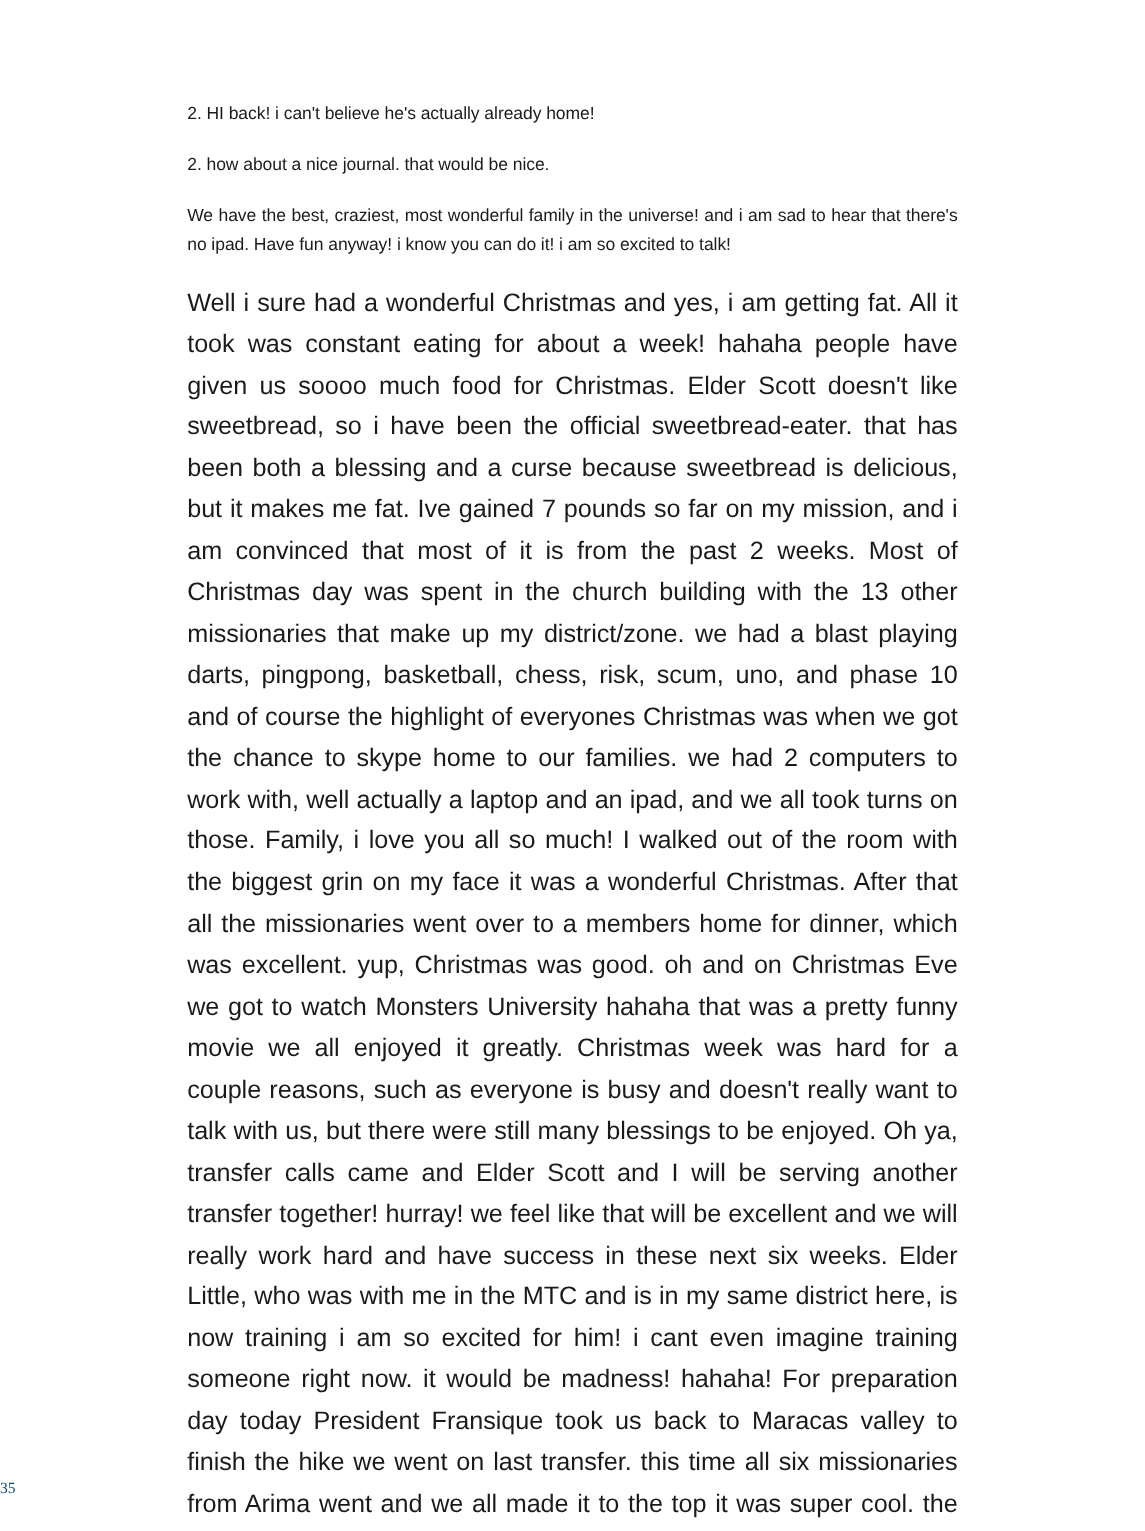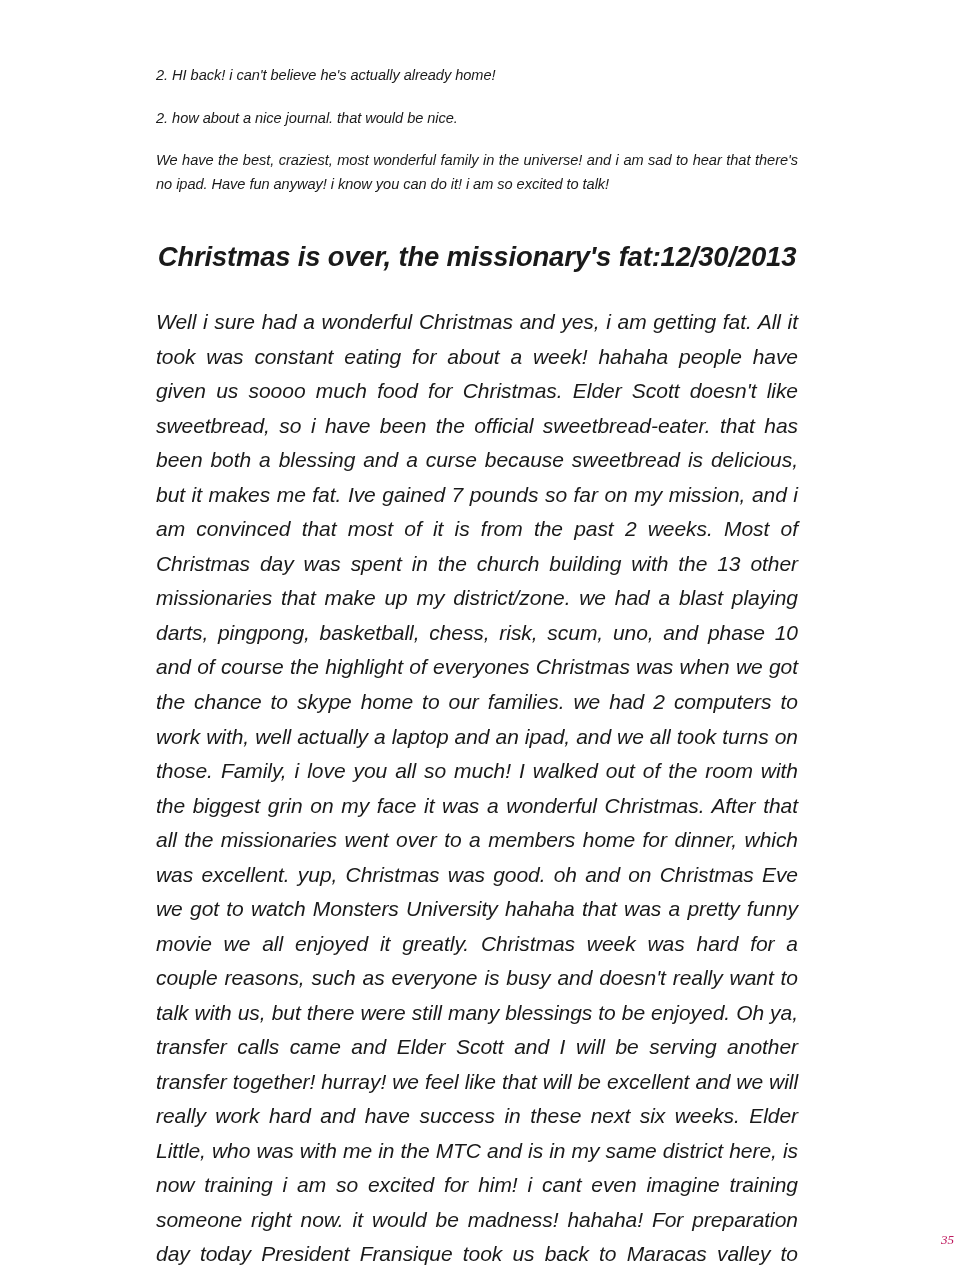--- a/index.html
+++ b/index.html
@@ -12,22 +12,21 @@
     background: #ffffff;
     font-family: "Liberation Sans", sans-serif;
     color: #1a1a1a;
     -webkit-font-smoothing: antialiased;
   }
   .page {
     position: relative;
     width: 954px;
     height: 1276px;
     box-sizing: border-box;
-    padding: 64px 156px 0 156px;
-    font-style: italic;
+    padding: 84px 156px 0 156px;
   }
   .content {
     width: 642px;
   }
   .para {
     font-size: 14.6px;
     line-height: 1.62;
     text-align: justify;
     margin: 0 0 19px 0;
     letter-spacing: -0.05px;
@@ -48,38 +47,37 @@
     line-height: 1.645;
     text-align: justify;
     margin: 0;
     letter-spacing: -0.05px;
   }
   .page-number {
     position: absolute;
     left: 0;
     right: 0;
     bottom: 28px;
-    text-align: right;
+    text-align: left;
     font-family: "Liberation Serif", serif;
     font-size: 13px;
-    color: #be185d;
+    color: #0c4a6e;
   }
 </style>
 </head>
 <body>
 
 <div class="page">
   <div class="content">
 
     <p class="para short">2. HI back! i can't believe he's actually already home!</p>
 
     <p class="para short">2. how about a nice journal. that would be nice.</p>
 
     <p class="para">We have the best, craziest, most wonderful family in the universe! and i am sad to hear that there's no ipad. Have fun anyway! i know you can do it! i am so excited to talk!</p>
 
-    <h1 class="entry-title">Christmas is over, the missionary's fat:12/30/2013</h1>
 
     <p class="body-text">Well i sure had a wonderful Christmas and yes, i am getting fat. All it took was constant eating for about a week! hahaha people have given us soooo much food for Christmas. Elder Scott doesn't like sweetbread, so i have been the official sweetbread-eater. that has been both a blessing and a curse because sweetbread is delicious, but it makes me fat. Ive gained 7 pounds so far on my mission, and i am convinced that most of it is from the past 2 weeks. Most of Christmas day was spent in the church building with the 13 other missionaries that make up my district/zone. we had a blast playing darts, pingpong, basketball, chess, risk, scum, uno, and phase 10 and of course the highlight of everyones Christmas was when we got the chance to skype home to our families. we had 2 computers to work with, well actually a laptop and an ipad, and we all took turns on those. Family, i love you all so much! I walked out of the room with the biggest grin on my face it was a wonderful Christmas. After that all the missionaries went over to a members home for dinner, which was excellent. yup, Christmas was good. oh and on Christmas Eve we got to watch Monsters University hahaha that was a pretty funny movie we all enjoyed it greatly. Christmas week was hard for a couple reasons, such as everyone is busy and doesn't really want to talk with us, but there were still many blessings to be enjoyed. Oh ya, transfer calls came and Elder Scott and I will be serving another transfer together! hurray! we feel like that will be excellent and we will really work hard and have success in these next six weeks. Elder Little, who was with me in the MTC and is in my same district here, is now training i am so excited for him! i cant even imagine training someone right now. it would be madness! hahaha! For preparation day today President Fransique took us back to Maracas valley to finish the hike we went on last transfer. this time all six missionaries from Arima went and we all made it to the top it was super cool. the only bummer was that it was a cloudy day and we couldn't see anything from the top. but at the same time, hiking in the middle of a cloud was really cool, especially because it was also in the middle of a rain forest the hike up was pretty exhausting, but the hike down was insane! haha mostly we slid down and were only able to stop ourselves by holding onto trees ! it was crazy! everyone took at least one tumble. I also had the opportunity to be like Tarzan and climb a vine hanging off of a tree! oh my goodness that was fun! haha i actually thought about the old Robin Hood movie when the guys hide in the trees it was hard! and a little bit scary! and i didn't climb very high, but it was awesome  Missions are amazing. Of course they are hard, but they are the best. i cant even imagine being anywhere else and enjoying it this much.</p>
 
   </div>
 
   <div class="page-number">35</div>
 </div>
 
 </body></html>

